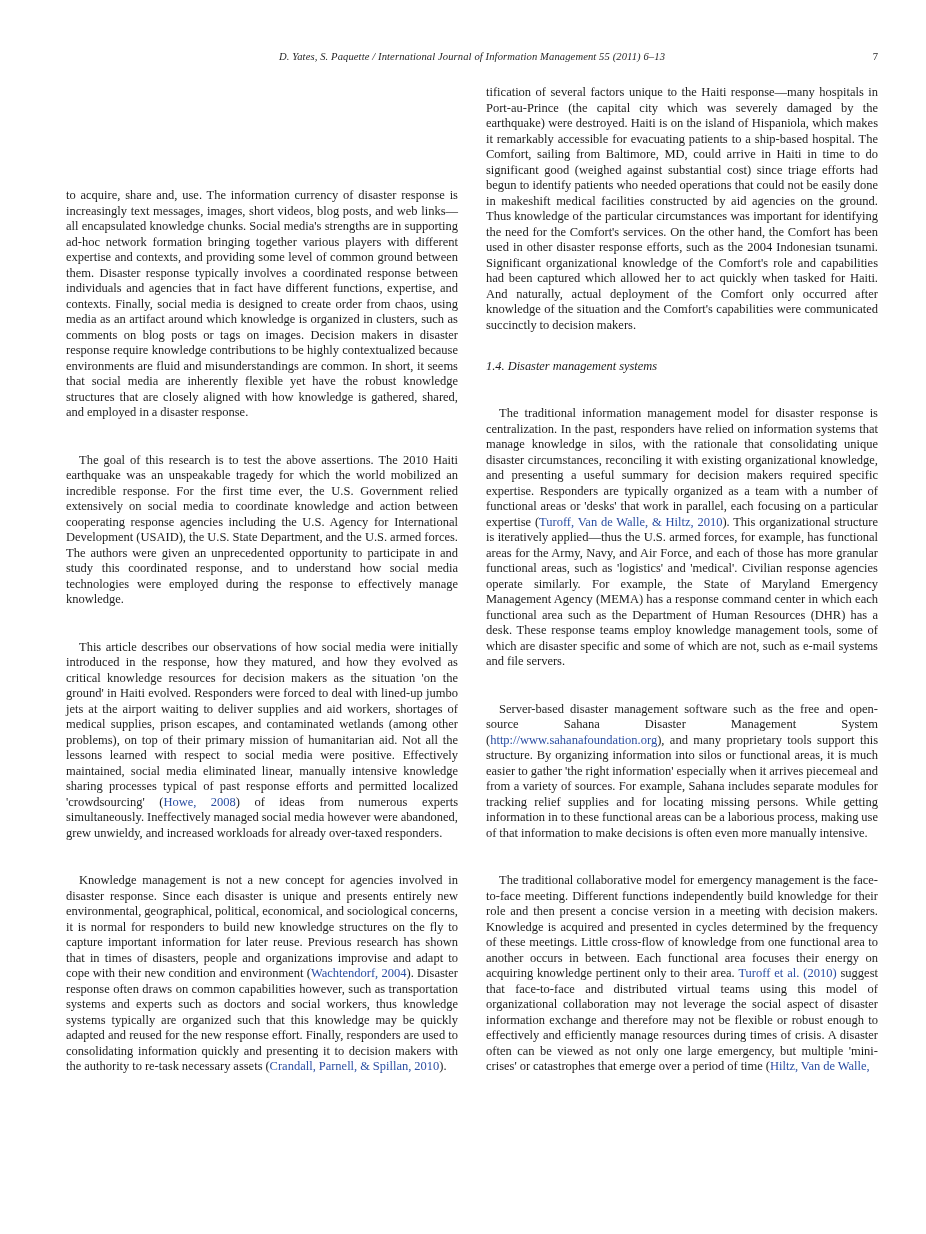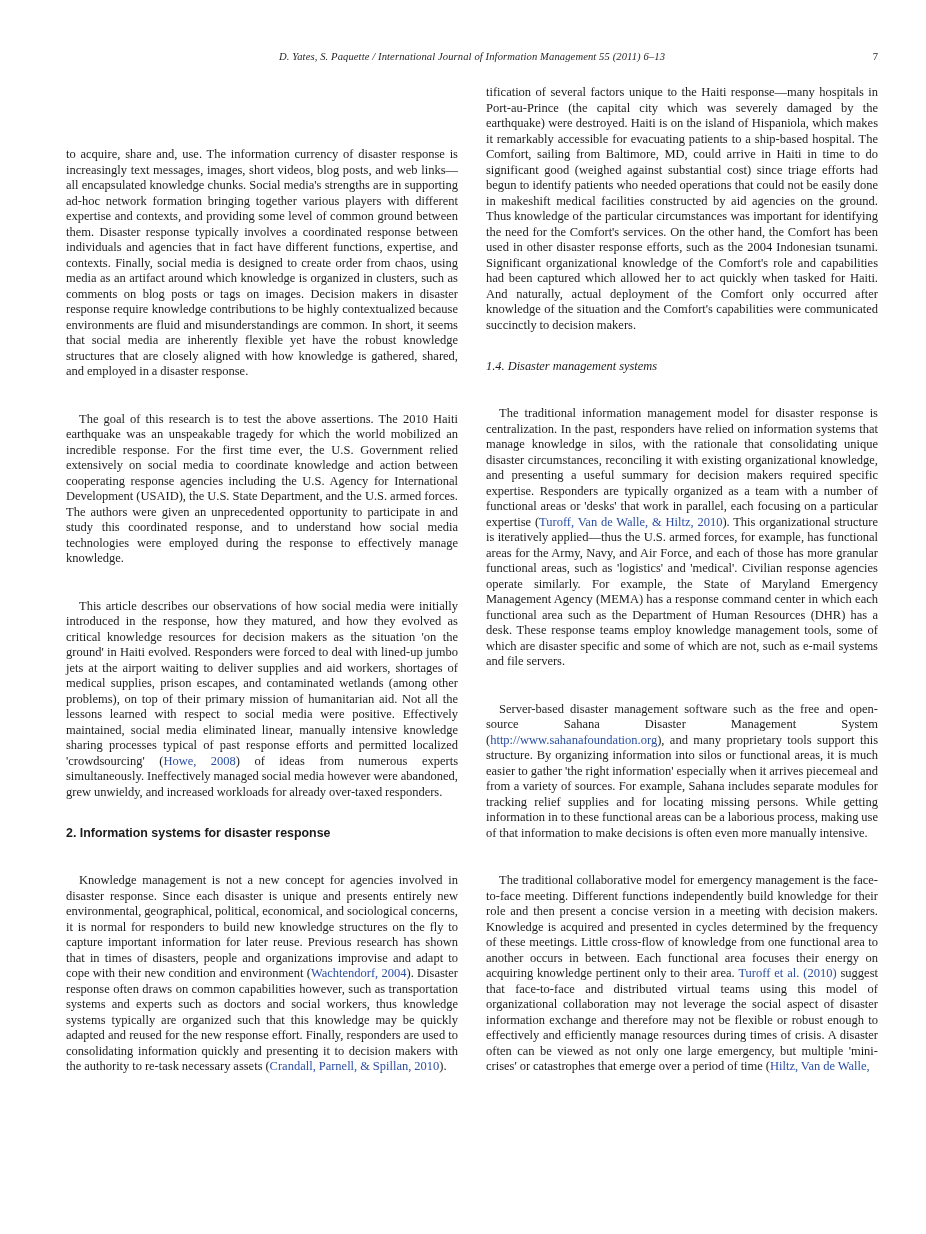--- a/index.html
+++ b/index.html
@@ -81,21 +81,20 @@
   <header class="running-head">
     <span class="running-title">D. Yates, S. Paquette / International Journal of Information Management 55 (2011) 6–13</span>
     <span class="page-number">7</span>
   </header>
 
   <main class="columns">
     <section class="column" id="col-left">
         <p class="para">to acquire, share and, use. The information currency of disaster response is increasingly text messages, images, short videos, blog posts, and web links—all encapsulated knowledge chunks. Social media's strengths are in supporting ad-hoc network formation bringing together various players with different expertise and contexts, and providing some level of common ground between them. Disaster response typically involves a coordinated response between individuals and agencies that in fact have different functions, expertise, and contexts. Finally, social media is designed to create order from chaos, using media as an artifact around which knowledge is organized in clusters, such as comments on blog posts or tags on images. Decision makers in disaster response require knowledge contributions to be highly contextualized because environments are fluid and misunderstandings are common. In short, it seems that social media are inherently flexible yet have the robust knowledge structures that are closely aligned with how knowledge is gathered, shared, and employed in a disaster response.</p>
         <p class="para indent">The goal of this research is to test the above assertions. The 2010 Haiti earthquake was an unspeakable tragedy for which the world mobilized an incredible response. For the first time ever, the U.S. Government relied extensively on social media to coordinate knowledge and action between cooperating response agencies including the U.S. Agency for International Development (USAID), the U.S. State Department, and the U.S. armed forces. The authors were given an unprecedented opportunity to participate in and study this coordinated response, and to understand how social media technologies were employed during the response to effectively manage knowledge.</p>
         <p class="para indent">This article describes our observations of how social media were initially introduced in the response, how they matured, and how they evolved as critical knowledge resources for decision makers as the situation 'on the ground' in Haiti evolved. Responders were forced to deal with lined-up jumbo jets at the airport waiting to deliver supplies and aid workers, shortages of medical supplies, prison escapes, and contaminated wetlands (among other problems), on top of their primary mission of humanitarian aid. Not all the lessons learned with respect to social media were positive. Effectively maintained, social media eliminated linear, manually intensive knowledge sharing processes typical of past response efforts and permitted localized 'crowdsourcing' (<a class="cite-link" href="#">Howe, 2008</a>) of ideas from numerous experts simultaneously. Ineffectively managed social media however were abandoned, grew unwieldy, and increased workloads for already over-taxed responders.</p>
-        <h2 class="section-heading">2. Information systems for disaster response</h2>
         <p class="para indent">Knowledge management is not a new concept for agencies involved in disaster response. Since each disaster is unique and presents entirely new environmental, geographical, political, economical, and sociological concerns, it is normal for responders to build new knowledge structures on the fly to capture important information for later reuse. Previous research has shown that in times of disasters, people and organizations improvise and adapt to cope with their new condition and environment (<a class="cite-link" href="#">Wachtendorf, 2004</a>). Disaster response often draws on common capabilities however, such as transportation systems and experts such as doctors and social workers, thus knowledge systems typically are organized such that this knowledge may be quickly adapted and reused for the new response effort. Finally, responders are used to consolidating information quickly and presenting it to decision makers with the authority to re-task necessary assets (<a class="cite-link" href="#">Crandall, Parnell, &amp; Spillan, 2010</a>).</p>
       </section>
     <section class="column" id="col-right">
         <p class="para">tification of several factors unique to the Haiti response—many hospitals in Port-au-Prince (the capital city which was severely damaged by the earthquake) were destroyed. Haiti is on the island of Hispaniola, which makes it remarkably accessible for evacuating patients to a ship-based hospital. The Comfort, sailing from Baltimore, MD, could arrive in Haiti in time to do significant good (weighed against substantial cost) since triage efforts had begun to identify patients who needed operations that could not be easily done in makeshift medical facilities constructed by aid agencies on the ground. Thus knowledge of the particular circumstances was important for identifying the need for the Comfort's services. On the other hand, the Comfort has been used in other disaster response efforts, such as the 2004 Indonesian tsunami. Significant organizational knowledge of the Comfort's role and capabilities had been captured which allowed her to act quickly when tasked for Haiti. And naturally, actual deployment of the Comfort only occurred after knowledge of the situation and the Comfort's capabilities were communicated succinctly to decision makers.</p>
         <h3 class="subsection-heading">1.4. Disaster management systems</h3>
         <p class="para indent">The traditional information management model for disaster response is centralization. In the past, responders have relied on information systems that manage knowledge in silos, with the rationale that consolidating unique disaster circumstances, reconciling it with existing organizational knowledge, and presenting a useful summary for decision makers required specific expertise. Responders are typically organized as a team with a number of functional areas or 'desks' that work in parallel, each focusing on a particular expertise (<a class="cite-link" href="#">Turoff, Van de Walle, &amp; Hiltz, 2010</a>). This organizational structure is iteratively applied—thus the U.S. armed forces, for example, has functional areas for the Army, Navy, and Air Force, and each of those has more granular functional areas, such as 'logistics' and 'medical'. Civilian response agencies operate similarly. For example, the State of Maryland Emergency Management Agency (MEMA) has a response command center in which each functional area such as the Department of Human Resources (DHR) has a desk. These response teams employ knowledge management tools, some of which are disaster specific and some of which are not, such as e-mail systems and file servers.</p>
         <p class="para indent">Server-based disaster management software such as the free and open-source Sahana Disaster Management System (<a class="cite-link" href="#">http://www.sahanafoundation.org</a>), and many proprietary tools support this structure. By organizing information into silos or functional areas, it is much easier to gather 'the right information' especially when it arrives piecemeal and from a variety of sources. For example, Sahana includes separate modules for tracking relief supplies and for locating missing persons. While getting information in to these functional areas can be a laborious process, making use of that information to make decisions is often even more manually intensive.</p>
         <p class="para indent">The traditional collaborative model for emergency management is the face-to-face meeting. Different functions independently build knowledge for their role and then present a concise version in a meeting with decision makers. Knowledge is acquired and presented in cycles determined by the frequency of these meetings. Little cross-flow of knowledge from one functional area to another occurs in between. Each functional area focuses their energy on acquiring knowledge pertinent only to their area. <a class="cite-link" href="#">Turoff et al. (2010)</a> suggest that face-to-face and distributed virtual teams using this model of organizational collaboration may not leverage the social aspect of disaster information exchange and therefore may not be flexible or robust enough to effectively and efficiently manage resources during times of crisis. A disaster often can be viewed as not only one large emergency, but multiple 'mini-crises' or catastrophes that emerge over a period of time (<a class="cite-link" href="#">Hiltz, Van de Walle,</a></p>
       </section>
   </main>

